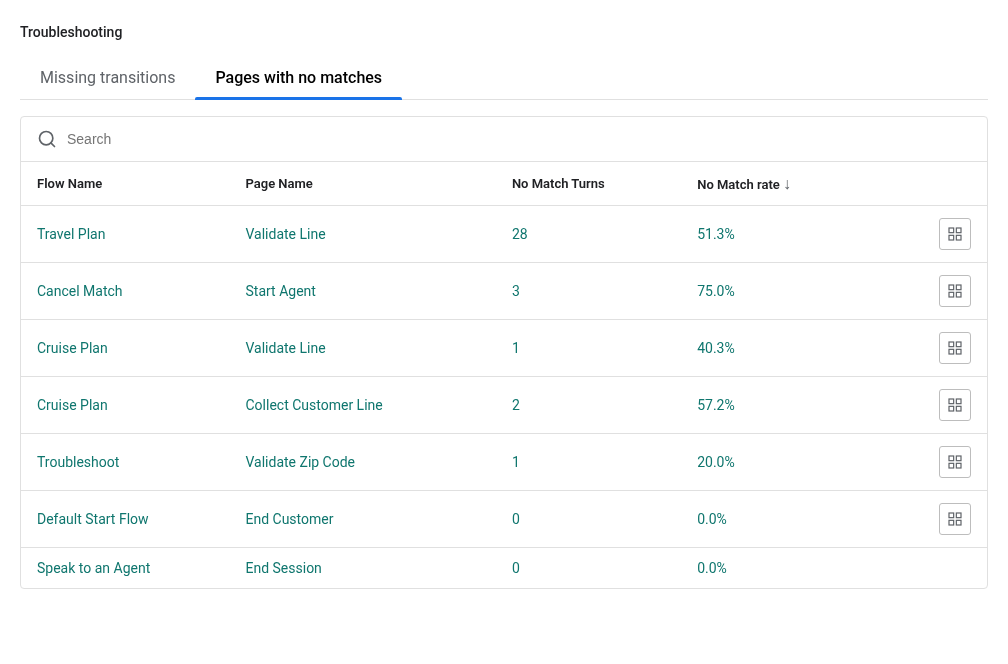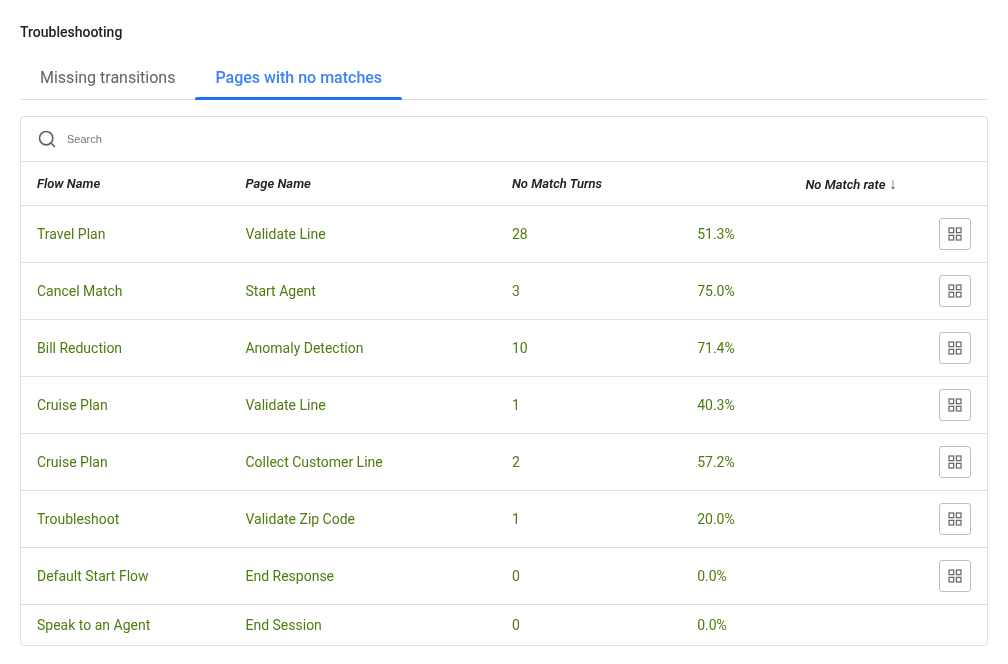--- a/index.html
+++ b/index.html
@@ -30,21 +30,21 @@
     .tab {
       padding: 12px 20px;
       font-size: 16px;
       color: #5f6368;
       cursor: pointer;
       position: relative;
       white-space: nowrap;
       user-select: none;
     }
     .tab.active {
-      color: #3b82f6;
+      color: #000000;
       font-weight: 500;
     }
     .tab.active::after {
       content: '';
       position: absolute;
       bottom: -1px;
       left: 0;
       right: 0;
       height: 3px;
       background: #1a73e8;
@@ -64,51 +64,50 @@
       gap: 10px;
     }
     .search-bar .search-icon-wrap {
       color: #5f6368;
       display: flex;
       align-items: center;
     }
     .search-bar input {
       border: none;
       outline: none;
-      font-size: 11px;
+      font-size: 14px;
       color: #15803d;
       flex: 1;
       background: transparent;
     }
     table {
       width: 100%;
       border-collapse: collapse;
     }
     thead tr {
       border-bottom: 1px solid #e0e0e0;
-      font-style: italic;
     }
     thead th {
       padding: 12px 16px;
       text-align: left;
       font-size: 13px;
       font-weight: 600;
       color: #202124;
       white-space: nowrap;
     }
     tbody tr {
       border-bottom: 1px solid #e0e0e0;
     }
     tbody tr:last-child {
       border-bottom: none;
     }
     tbody td {
       padding: 12px 16px;
       font-size: 14px;
-      color: #4d7c0f;
+      color: #0f766e;
     }
     .sort-arrow {
       color: #5f6368;
       font-size: 16px;
       cursor: pointer;
     }
     .table-icon-btn {
       width: 32px;
       height: 32px;
       display: flex;
@@ -158,21 +157,21 @@
         <tr>
           <th class="col-flow">
             <span>Flow Name</span>
           </th>
           <th class="col-page">
             <span>Page Name</span>
           </th>
           <th class="col-turns">
             <span>No Match Turns</span>
           </th>
-          <th class="col-rate" style="cursor:pointer;text-align:right;">
+          <th class="col-rate" style="cursor:pointer;">
             <span>No Match rate</span>
             <span class="sort-arrow">↓</span>
           </th>
           <th class="col-action"></th>
         </tr>
       </thead>
       <tbody id="table-body">
       <tr>
     <td>Travel Plan</td>
     <td>Validate Line</td>
@@ -199,36 +198,20 @@
         <svg width="16" height="16" viewBox="0 0 24 24" fill="none" stroke="#5f6368" stroke-width="1.8">
           <rect x="3" y="3" width="7" height="7"></rect>
           <rect x="14" y="3" width="7" height="7"></rect>
           <rect x="3" y="14" width="7" height="7"></rect>
           <rect x="14" y="14" width="7" height="7"></rect>
         </svg>
       </div>
     </td>
   </tr>
           <tr>
-    <td>Bill Reduction</td>
-    <td>Anomaly Detection</td>
-    <td>10</td>
-    <td>71.4%</td>
-    <td style="text-align:right;">
-      <div class="table-icon-btn" title="View details">
-        <svg width="16" height="16" viewBox="0 0 24 24" fill="none" stroke="#5f6368" stroke-width="1.8">
-          <rect x="3" y="3" width="7" height="7"></rect>
-          <rect x="14" y="3" width="7" height="7"></rect>
-          <rect x="3" y="14" width="7" height="7"></rect>
-          <rect x="14" y="14" width="7" height="7"></rect>
-        </svg>
-      </div>
-    </td>
-  </tr>
-          <tr>
     <td>Cruise Plan</td>
     <td>Validate Line</td>
     <td>1</td>
     <td>40.3%</td>
     <td style="text-align:right;">
       <div class="table-icon-btn" title="View details">
         <svg width="16" height="16" viewBox="0 0 24 24" fill="none" stroke="#5f6368" stroke-width="1.8">
           <rect x="3" y="3" width="7" height="7"></rect>
           <rect x="14" y="3" width="7" height="7"></rect>
           <rect x="3" y="14" width="7" height="7"></rect>
@@ -264,21 +247,21 @@
           <rect x="3" y="3" width="7" height="7"></rect>
           <rect x="14" y="3" width="7" height="7"></rect>
           <rect x="3" y="14" width="7" height="7"></rect>
           <rect x="14" y="14" width="7" height="7"></rect>
         </svg>
       </div>
     </td>
   </tr>
           <tr>
     <td>Default Start Flow</td>
-    <td>End Response</td>
+    <td>End Customer</td>
     <td>0</td>
     <td>0.0%</td>
     <td style="text-align:right;">
       <div class="table-icon-btn" title="View details">
         <svg width="16" height="16" viewBox="0 0 24 24" fill="none" stroke="#5f6368" stroke-width="1.8">
           <rect x="3" y="3" width="7" height="7"></rect>
           <rect x="14" y="3" width="7" height="7"></rect>
           <rect x="3" y="14" width="7" height="7"></rect>
           <rect x="14" y="14" width="7" height="7"></rect>
         </svg>

